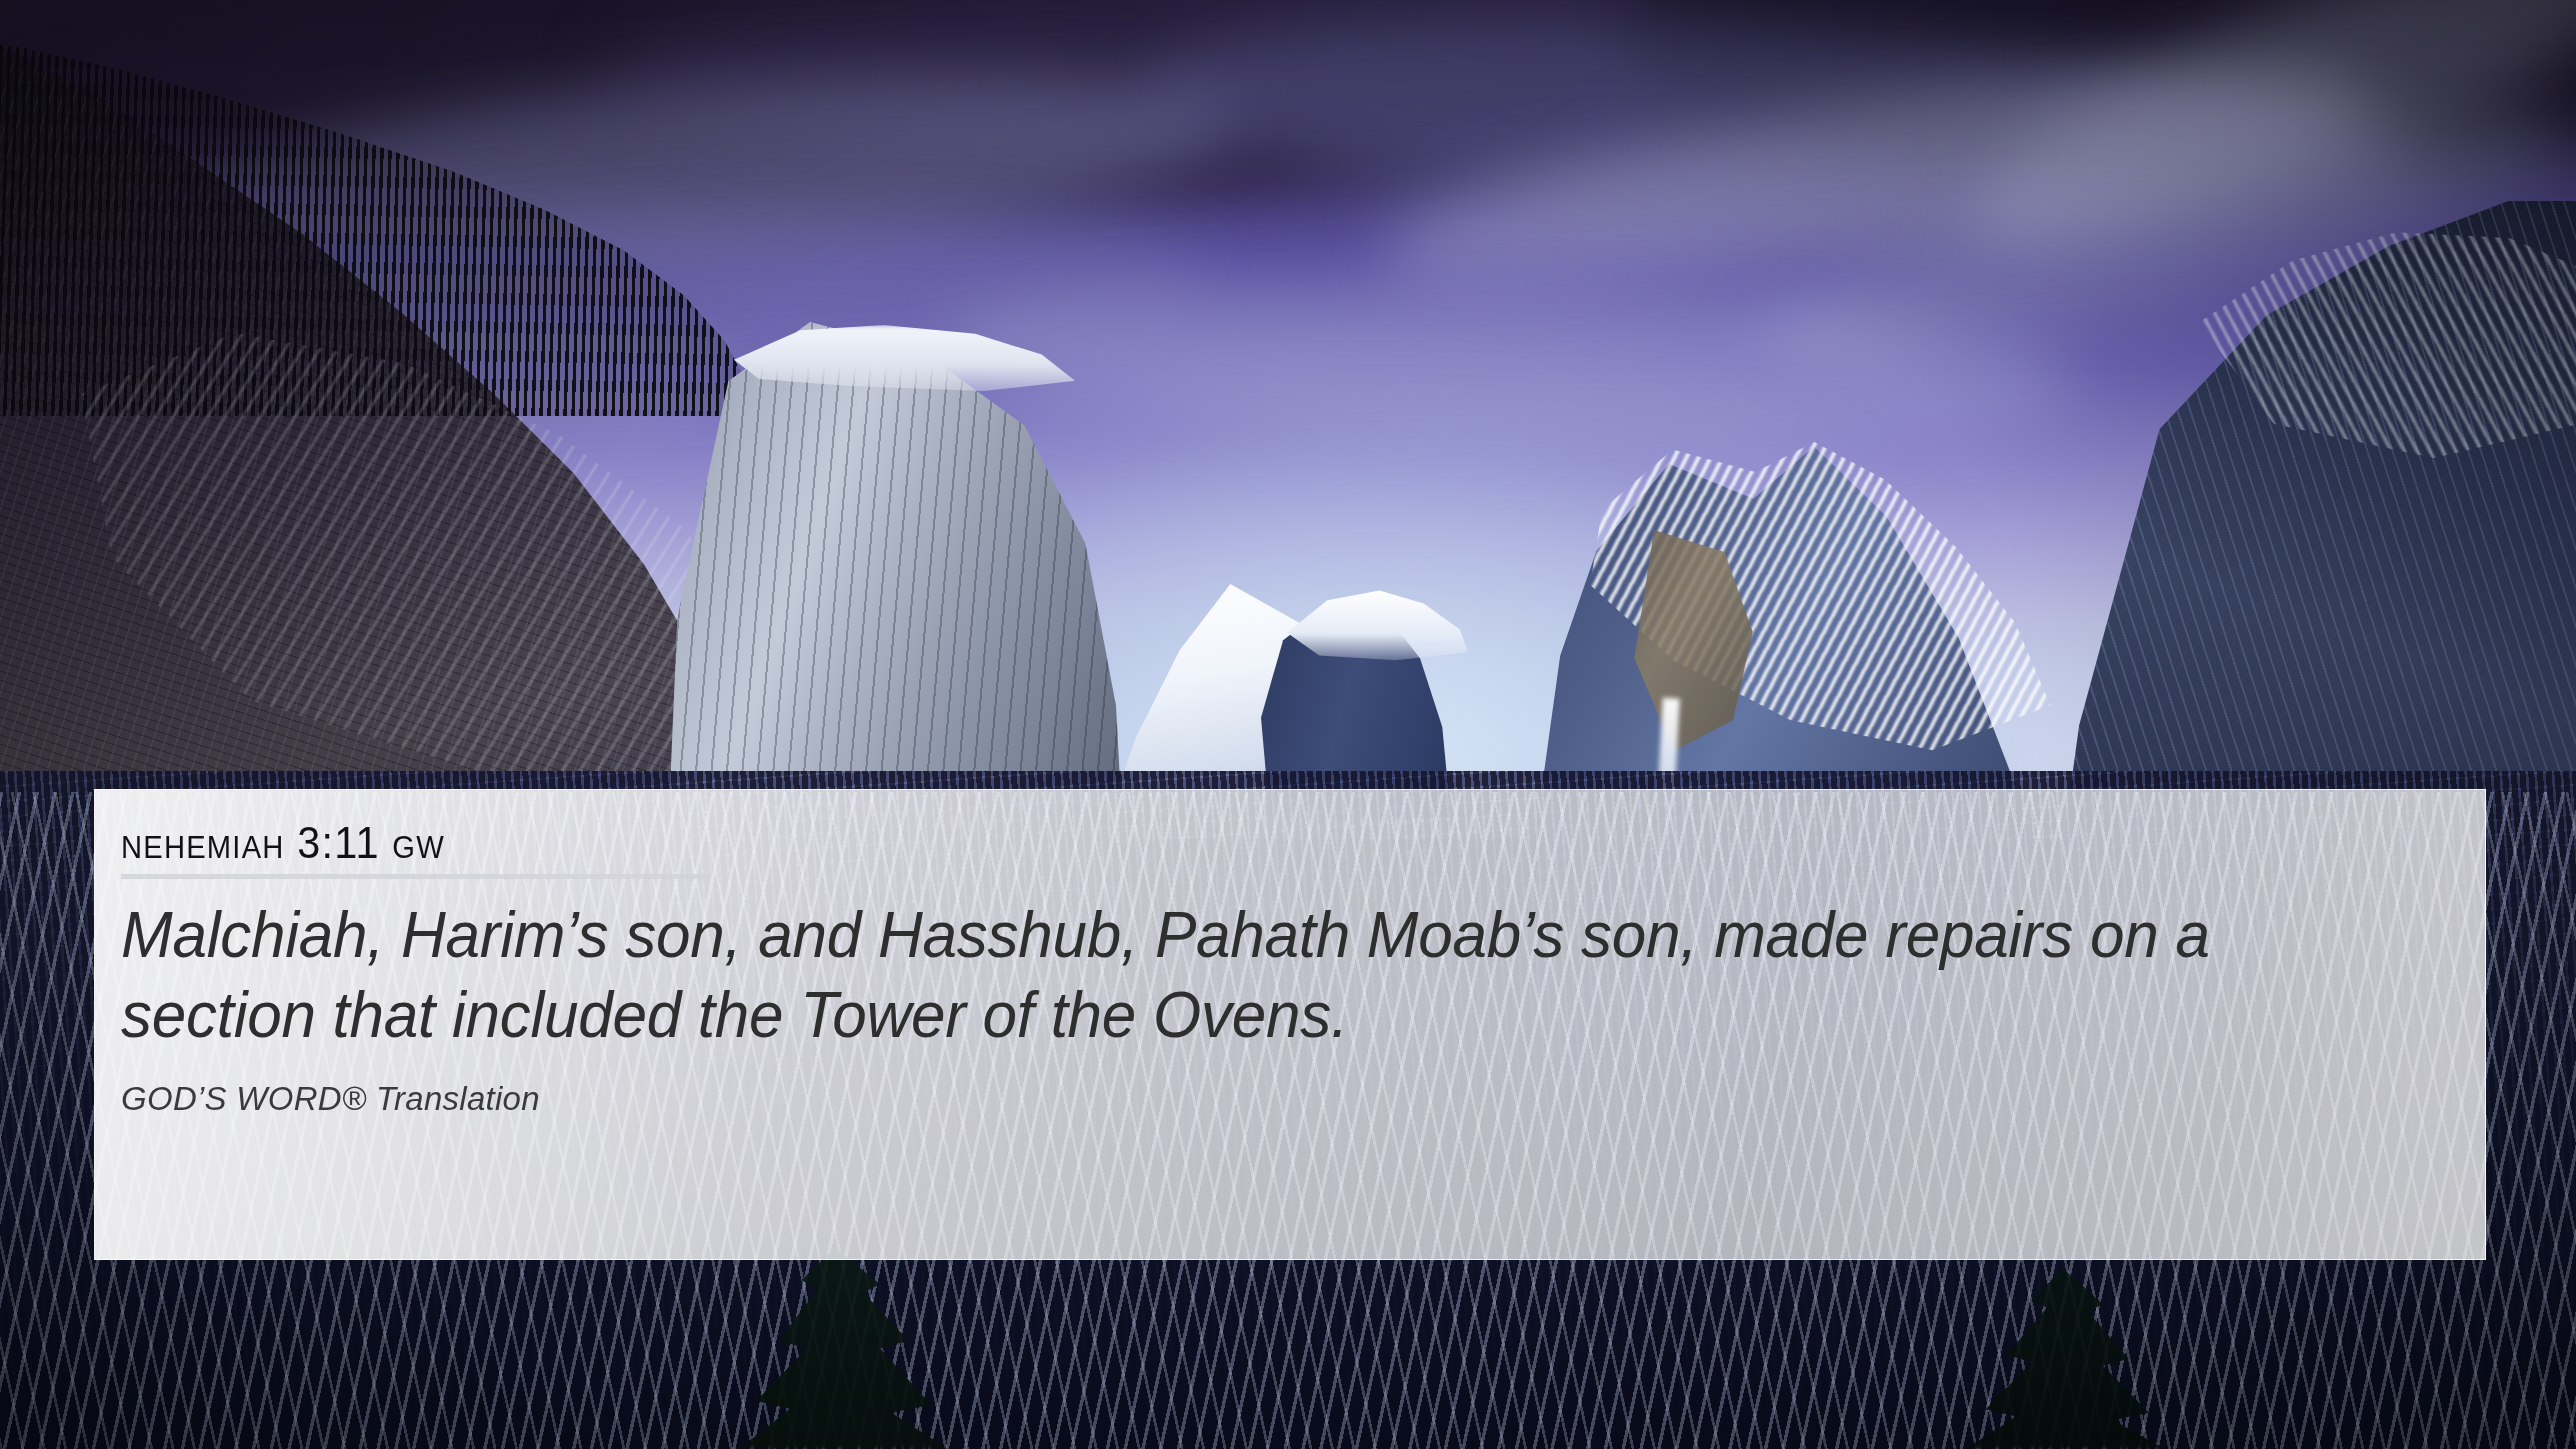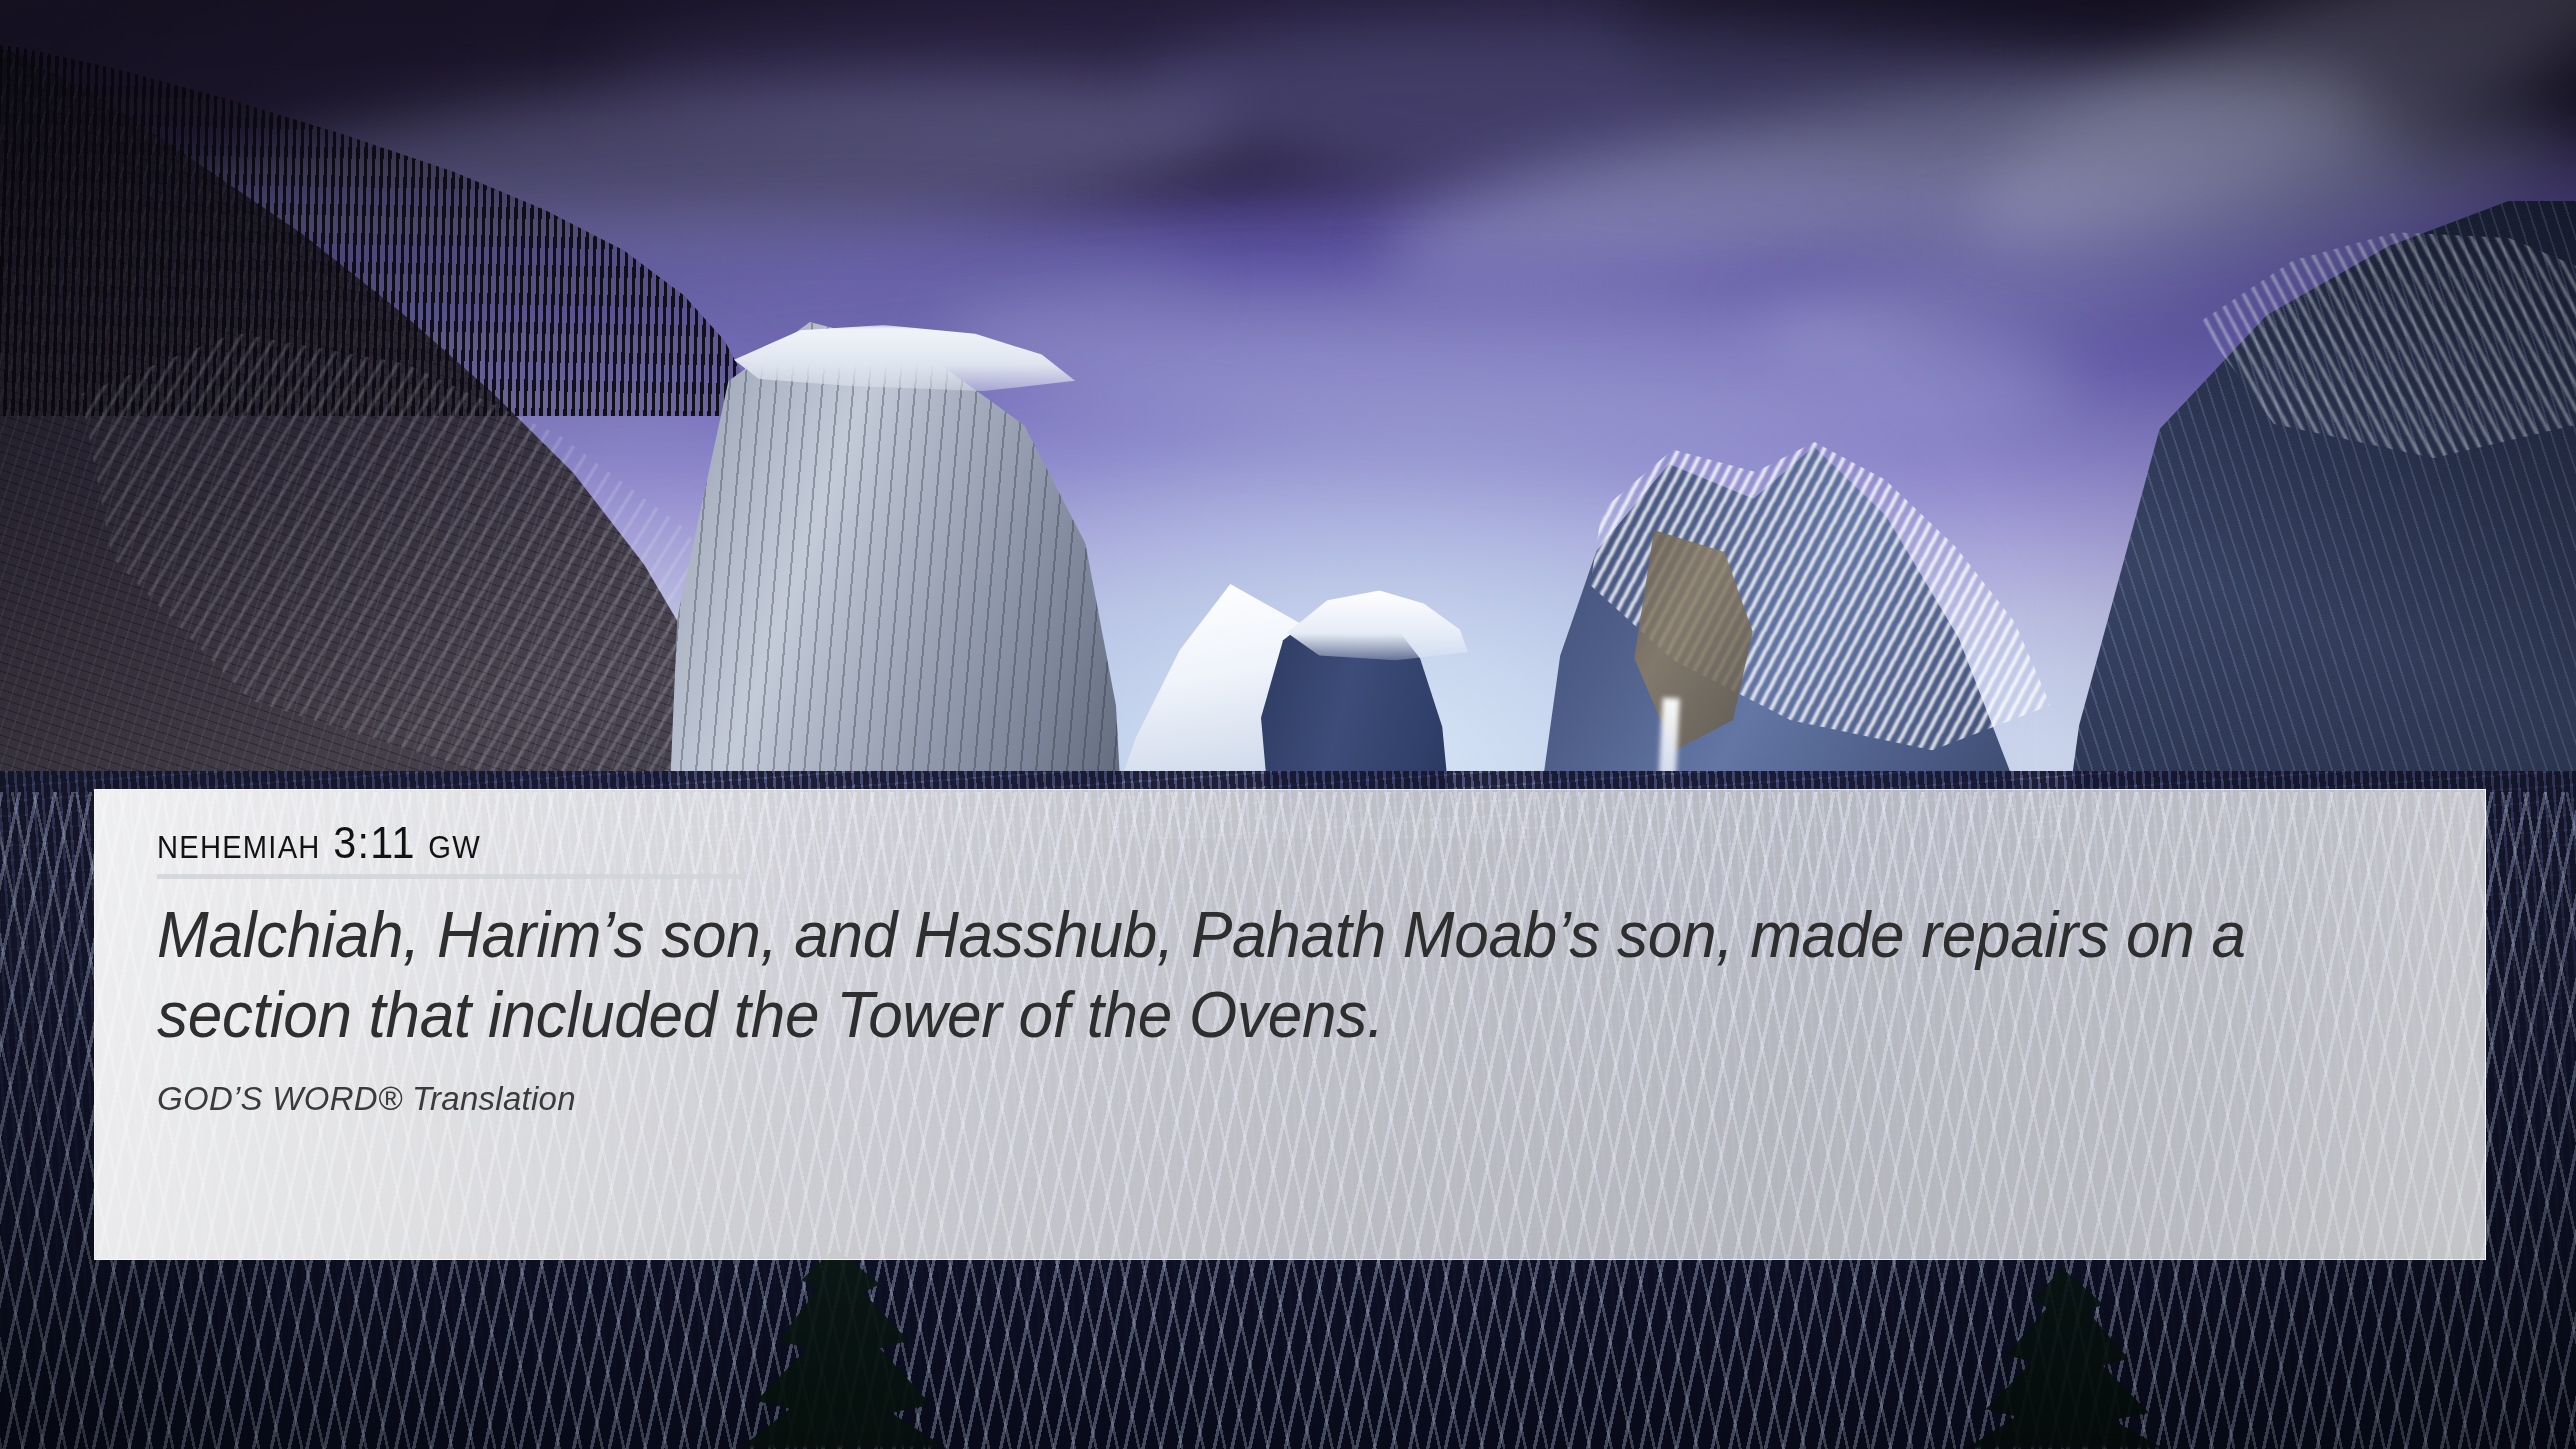--- a/index.html
+++ b/index.html
@@ -201,21 +201,21 @@
     width:2392px; height:471px;
     background:linear-gradient(100deg,
         rgba(255,255,255,.93) 0%,
         rgba(255,255,255,.88) 14%,
         rgba(252,252,253,.80) 30%,
         rgba(250,250,252,.74) 50%,
         rgba(250,251,253,.70) 70%,
         rgba(252,253,255,.72) 88%,
         rgba(255,255,255,.76) 100%);
     border:1.3px solid rgba(255,255,255,.78);
-    padding:31px 50px 0 62px;
+    padding:31px 50px 0 26px;
   }
 
   .verse-ref{
     font-size:44px;
     font-weight:300;
     letter-spacing:1.3px;
     color:#121212;
     font-variant:small-caps;
     text-transform:lowercase;
     line-height:1;

